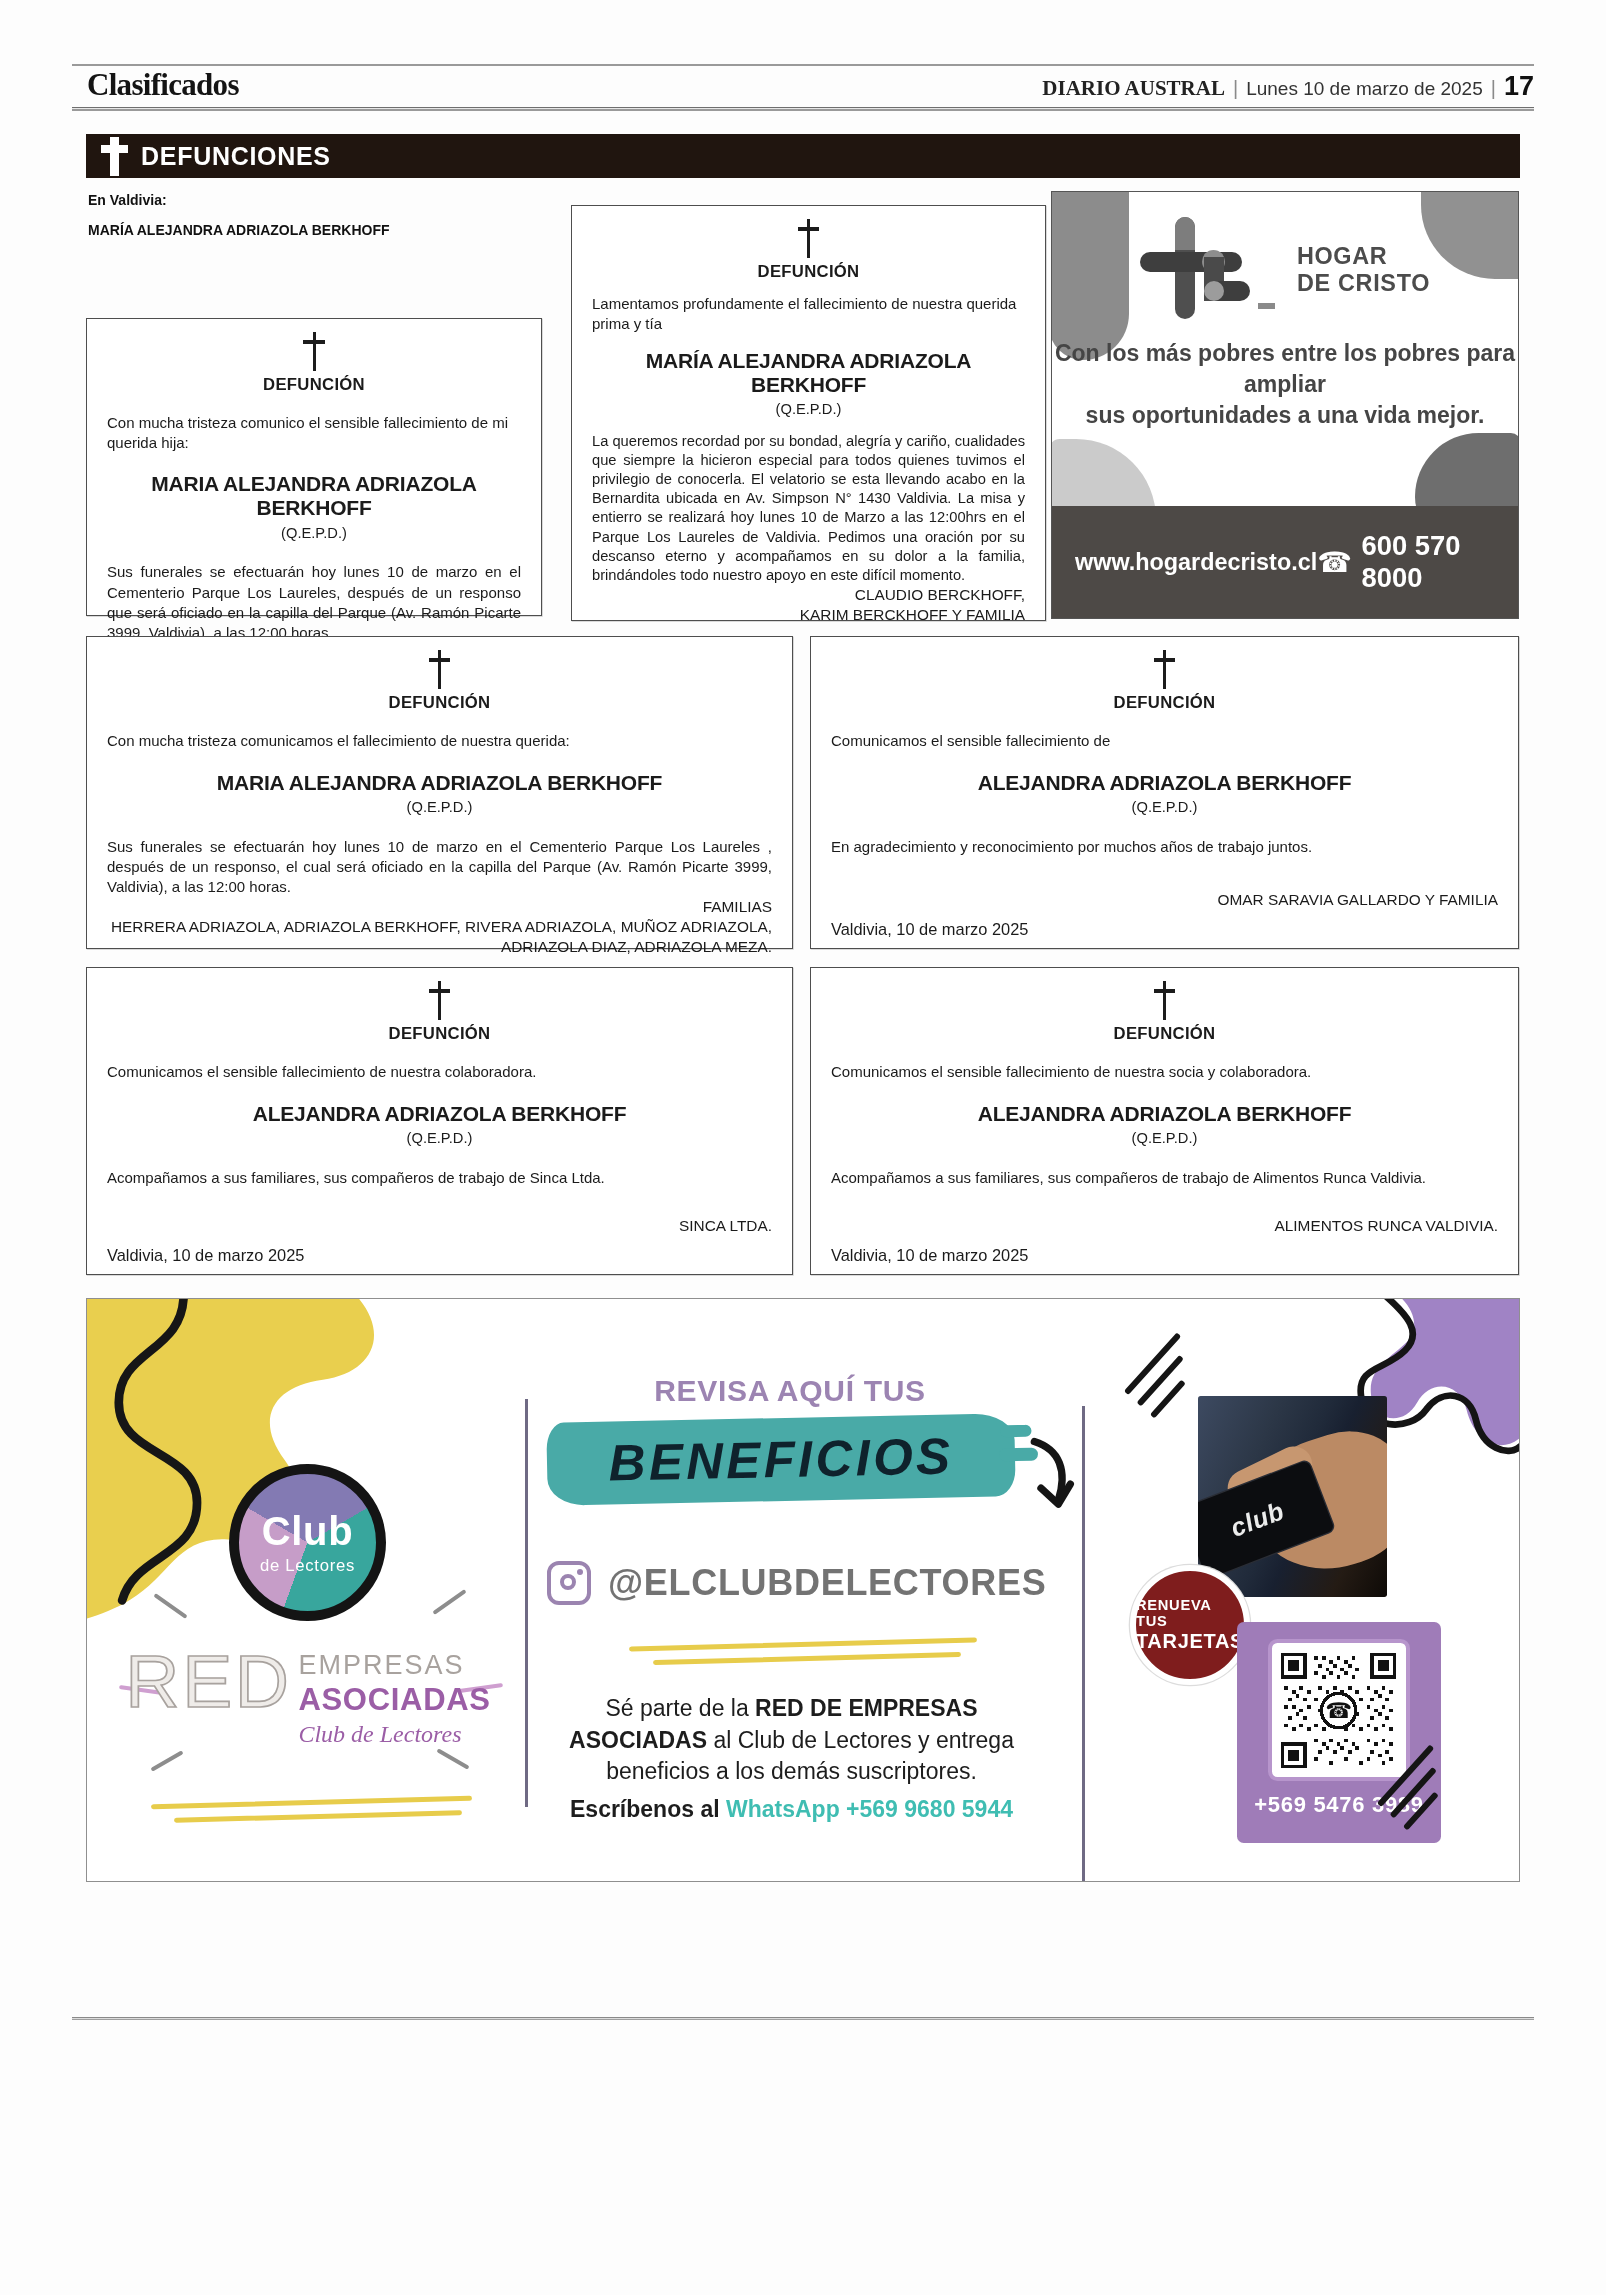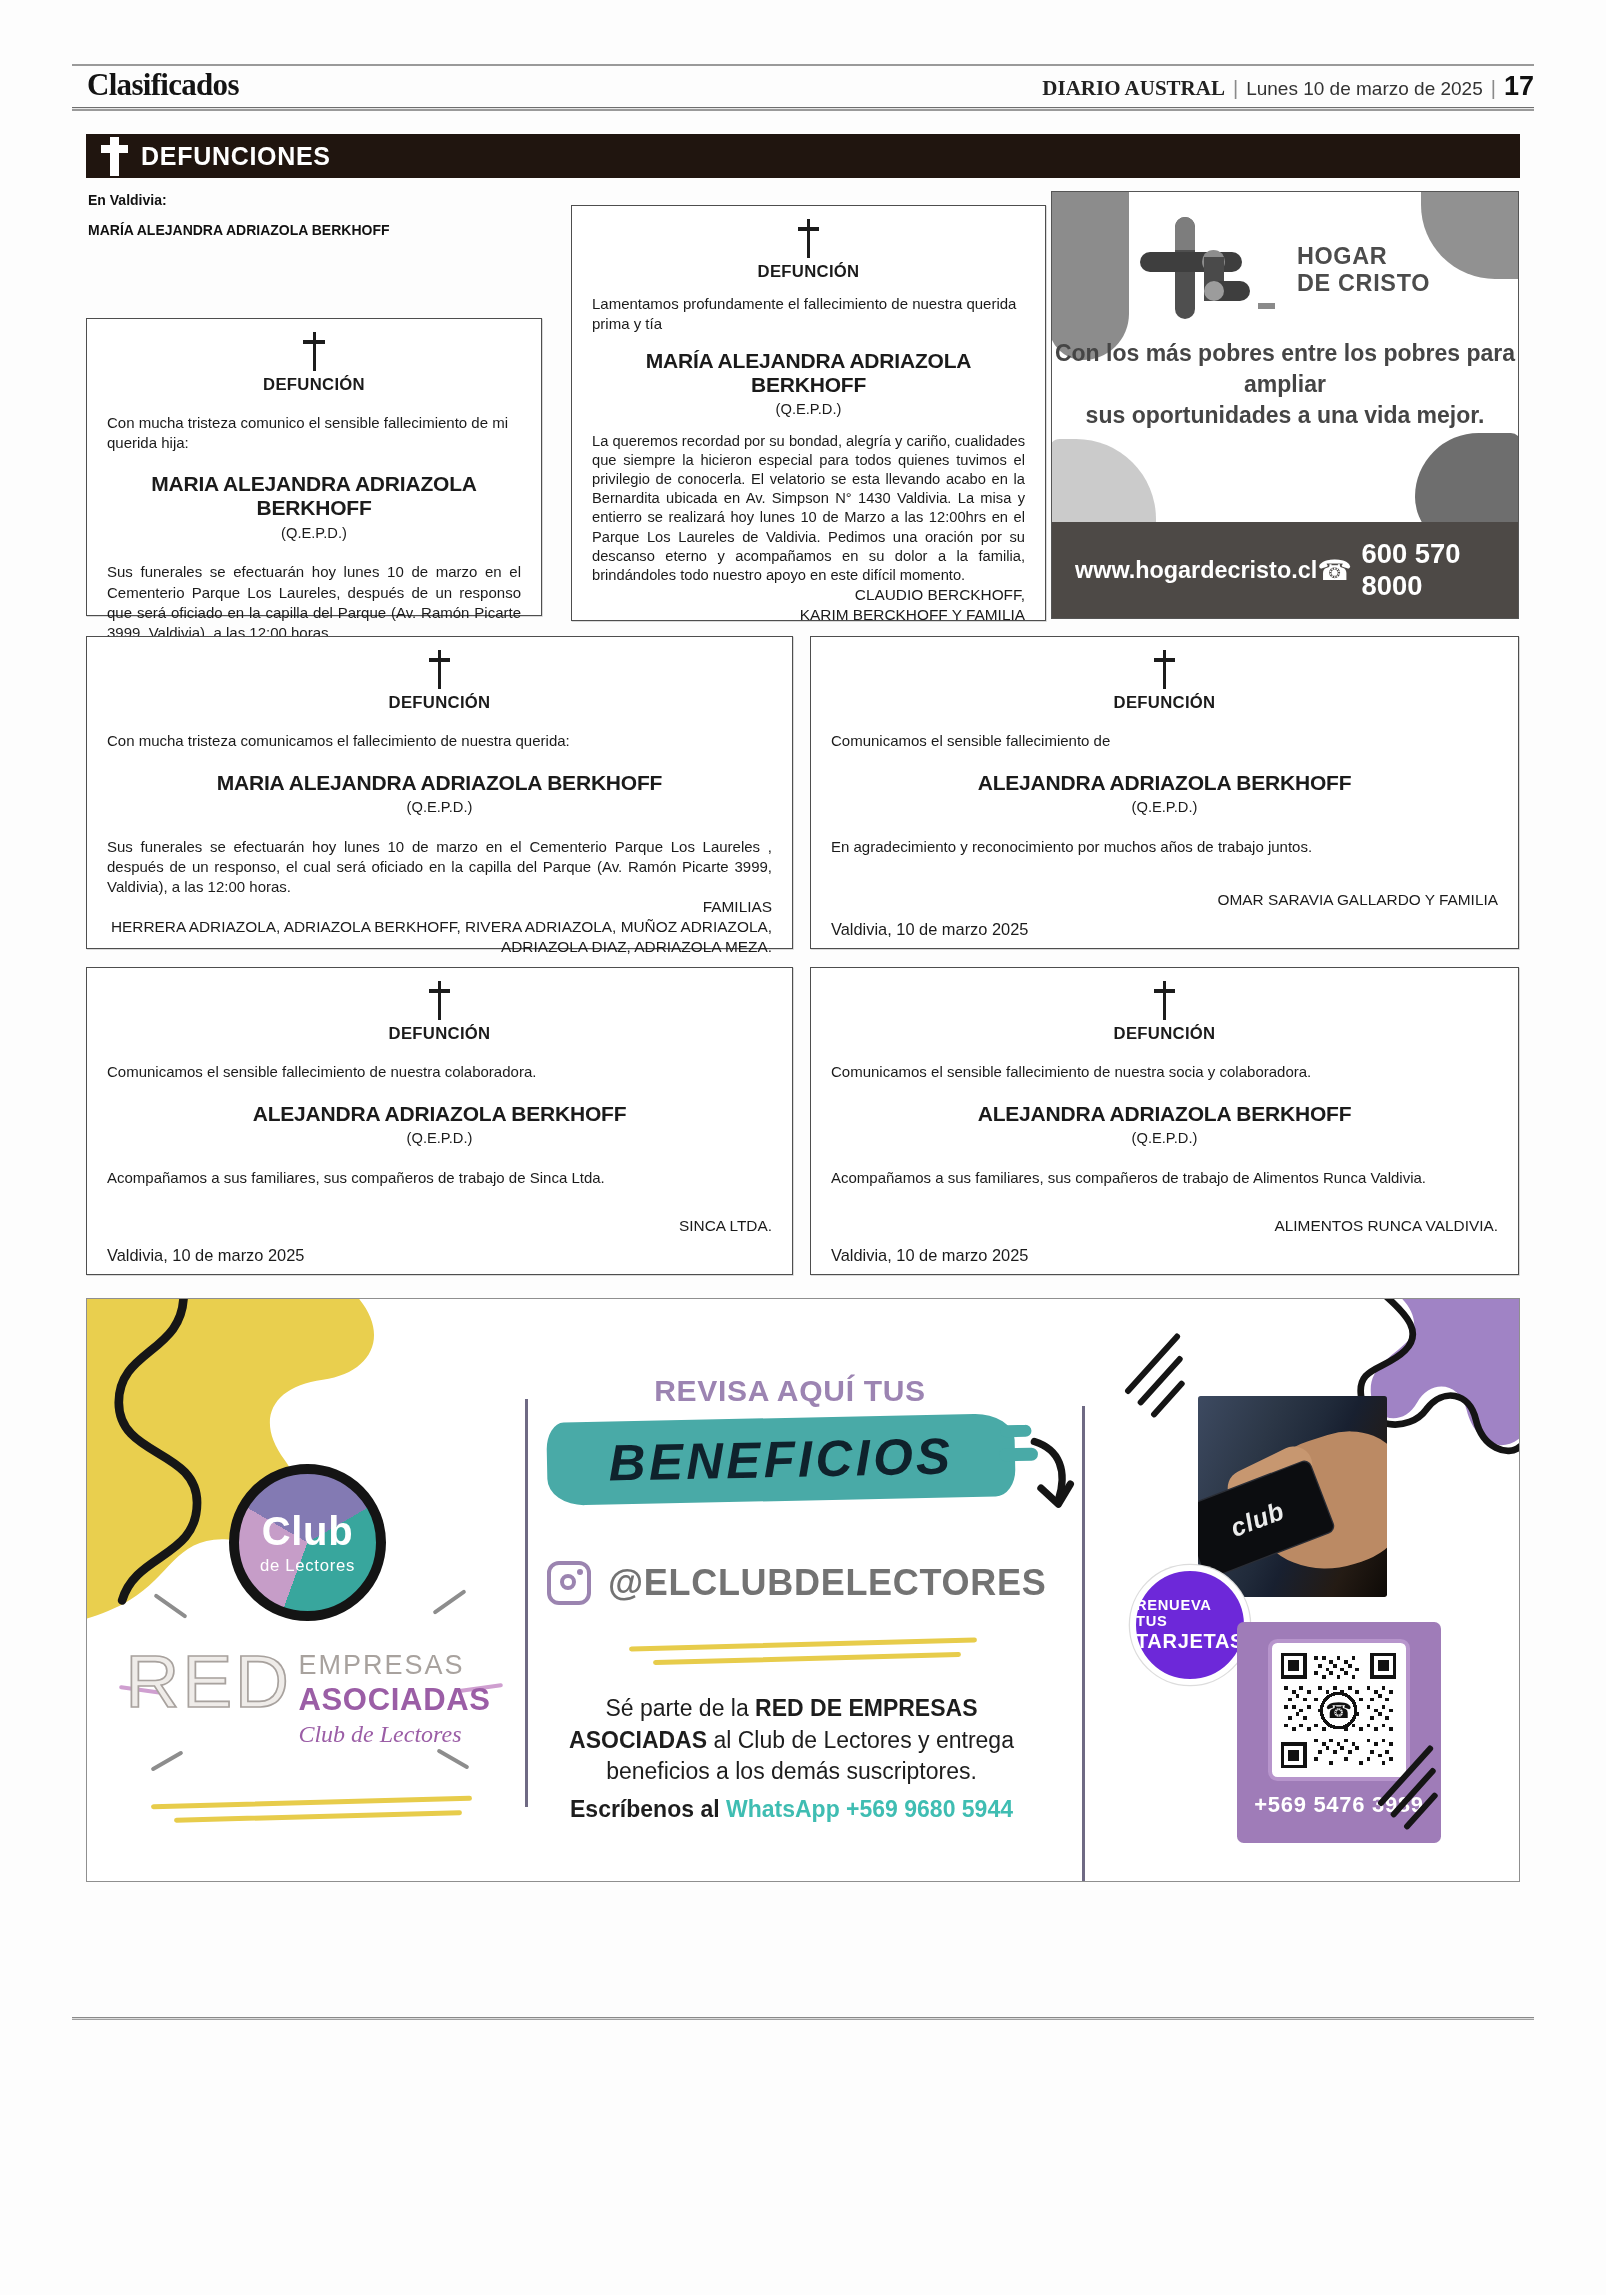--- a/index.html
+++ b/index.html
@@ -66,21 +66,21 @@
   .tc .c-dot  { left:62px; top:33px; width:23px; height:23px; background:#8d8d8d; border-radius:50%; }
   .tc .c-stem { left:64px; top:40px; width:20px; height:44px; background:#4a4a4a; }
   .tc .c-foot { left:64px; top:64px; width:46px; height:20px; background:#3e3e3e; border-radius:10px; }
   .tc .c-heel { left:64px; top:64px; width:20px; height:20px; background:#9c9c9c; border-radius:50%; }
   .tc .u-bar  { left:118px; top:86px; width:17.4px; height:6px; background:#8a8a8a; }
   .hg-brand { font-size:23.4px; font-weight:700; color:#4c4c4c; letter-spacing:0.7px; line-height:1.15; }
   .hg-hash { position:relative; text-align:center; margin-top:16px; font-size:41px; font-weight:800; color:#4c4c4c; letter-spacing:-0.7px; }
   .hg-sub  { position:relative; text-align:center; margin-top:14.7px; font-size:23px; font-weight:600; color:#454545; line-height:1.35; }
   .hg-cta  { position:relative; text-align:center; margin-top:24px; font-size:38px; font-weight:800; color:#565656; letter-spacing:0.7px; }
   .hg-footer { position:absolute; left:0; right:0; bottom:0; height:80px; background:#4d4946;
-               display:flex; align-items:center; justify-content:space-between; padding:8px 23px; }
+               display:flex; align-items:center; justify-content:space-between; padding:16px 23px; }
   .hg-web   { color:#fff; font-size:23.4px; font-weight:700; }
   .hg-phone { color:#fff; font-size:27.4px; font-weight:700; display:flex; align-items:center; gap:9.4px; }
   .hg-phone .ic { font-size:28px; font-weight:400; }
 
   
   .club { position:absolute; left:86px; top:1298px; width:1434px; height:584px; background:#fff;
           border:1.3px solid #8f8f8f; box-sizing:border-box; overflow:hidden; }
   .cdiv { position:absolute; width:3.3px; background:#6f6a84; }
   .cd1 { left:438px;  top:100px; height:408px; }
   .cd2 { left:995px; top:107px; height:489px; }
@@ -133,21 +133,21 @@
   .ph-hand   { position:absolute; right:-23px; top:41px; width:157px; height:131px; background:#bb8a64;
                border-radius:55% 45% 50% 60%; transform:rotate(-18deg); }
   .ph-finger { position:absolute; right:72px; top:62px; width:90px; height:37px; background:#c79770;
                border-radius:27px; transform:rotate(-26deg); }
   .ph-card   { position:absolute; left:-9.4px; top:86px; width:137px; height:75px; background:#0c0d10;
                border-radius:6.7px; transform:rotate(-21deg); box-shadow:0 0 0 1.3px #2a2d35;
                display:flex; align-items:center; justify-content:center; }
   .ph-card .word { color:#ececec; font-size:25.4px; font-weight:bold; font-style:italic; letter-spacing:0.7px; }
 
   .badge { position:absolute; left:1043px; top:266px; width:108px; height:108px; border-radius:50%;
-           background:#6d28d9; border:6.7px solid #fff; box-shadow:0 0 0 1.3px #dcdcdc; box-sizing:content-box;
+           background:#7f1d1d; border:6.7px solid #fff; box-shadow:0 0 0 1.3px #dcdcdc; box-sizing:content-box;
            display:flex; flex-direction:column; align-items:center; justify-content:center; }
   .badge .b1 { color:#fff; font-size:14.7px; font-weight:600; letter-spacing:0.7px; }
   .badge .b2 { color:#fff; font-size:20px; font-weight:800; letter-spacing:0.7px; margin-top:1.3px; }
 
   .qr-panel { position:absolute; left:1150px; top:323px; width:204px; height:221px; background:#9f7cb8; border-radius:6.7px; }
   .qr-card  { width:142px; height:142px; margin:17.4px auto 0; background:#fff; border:4px solid #b795cc;
               border-radius:9.4px; box-sizing:border-box; padding:5.4px; }
   .qr-card svg { width:100%; height:100%; display:block; }
   .qr-phone { text-align:center; color:#fff; font-size:22px; font-weight:800; letter-spacing:0.7px; margin-top:10.7px; }
 </style>

